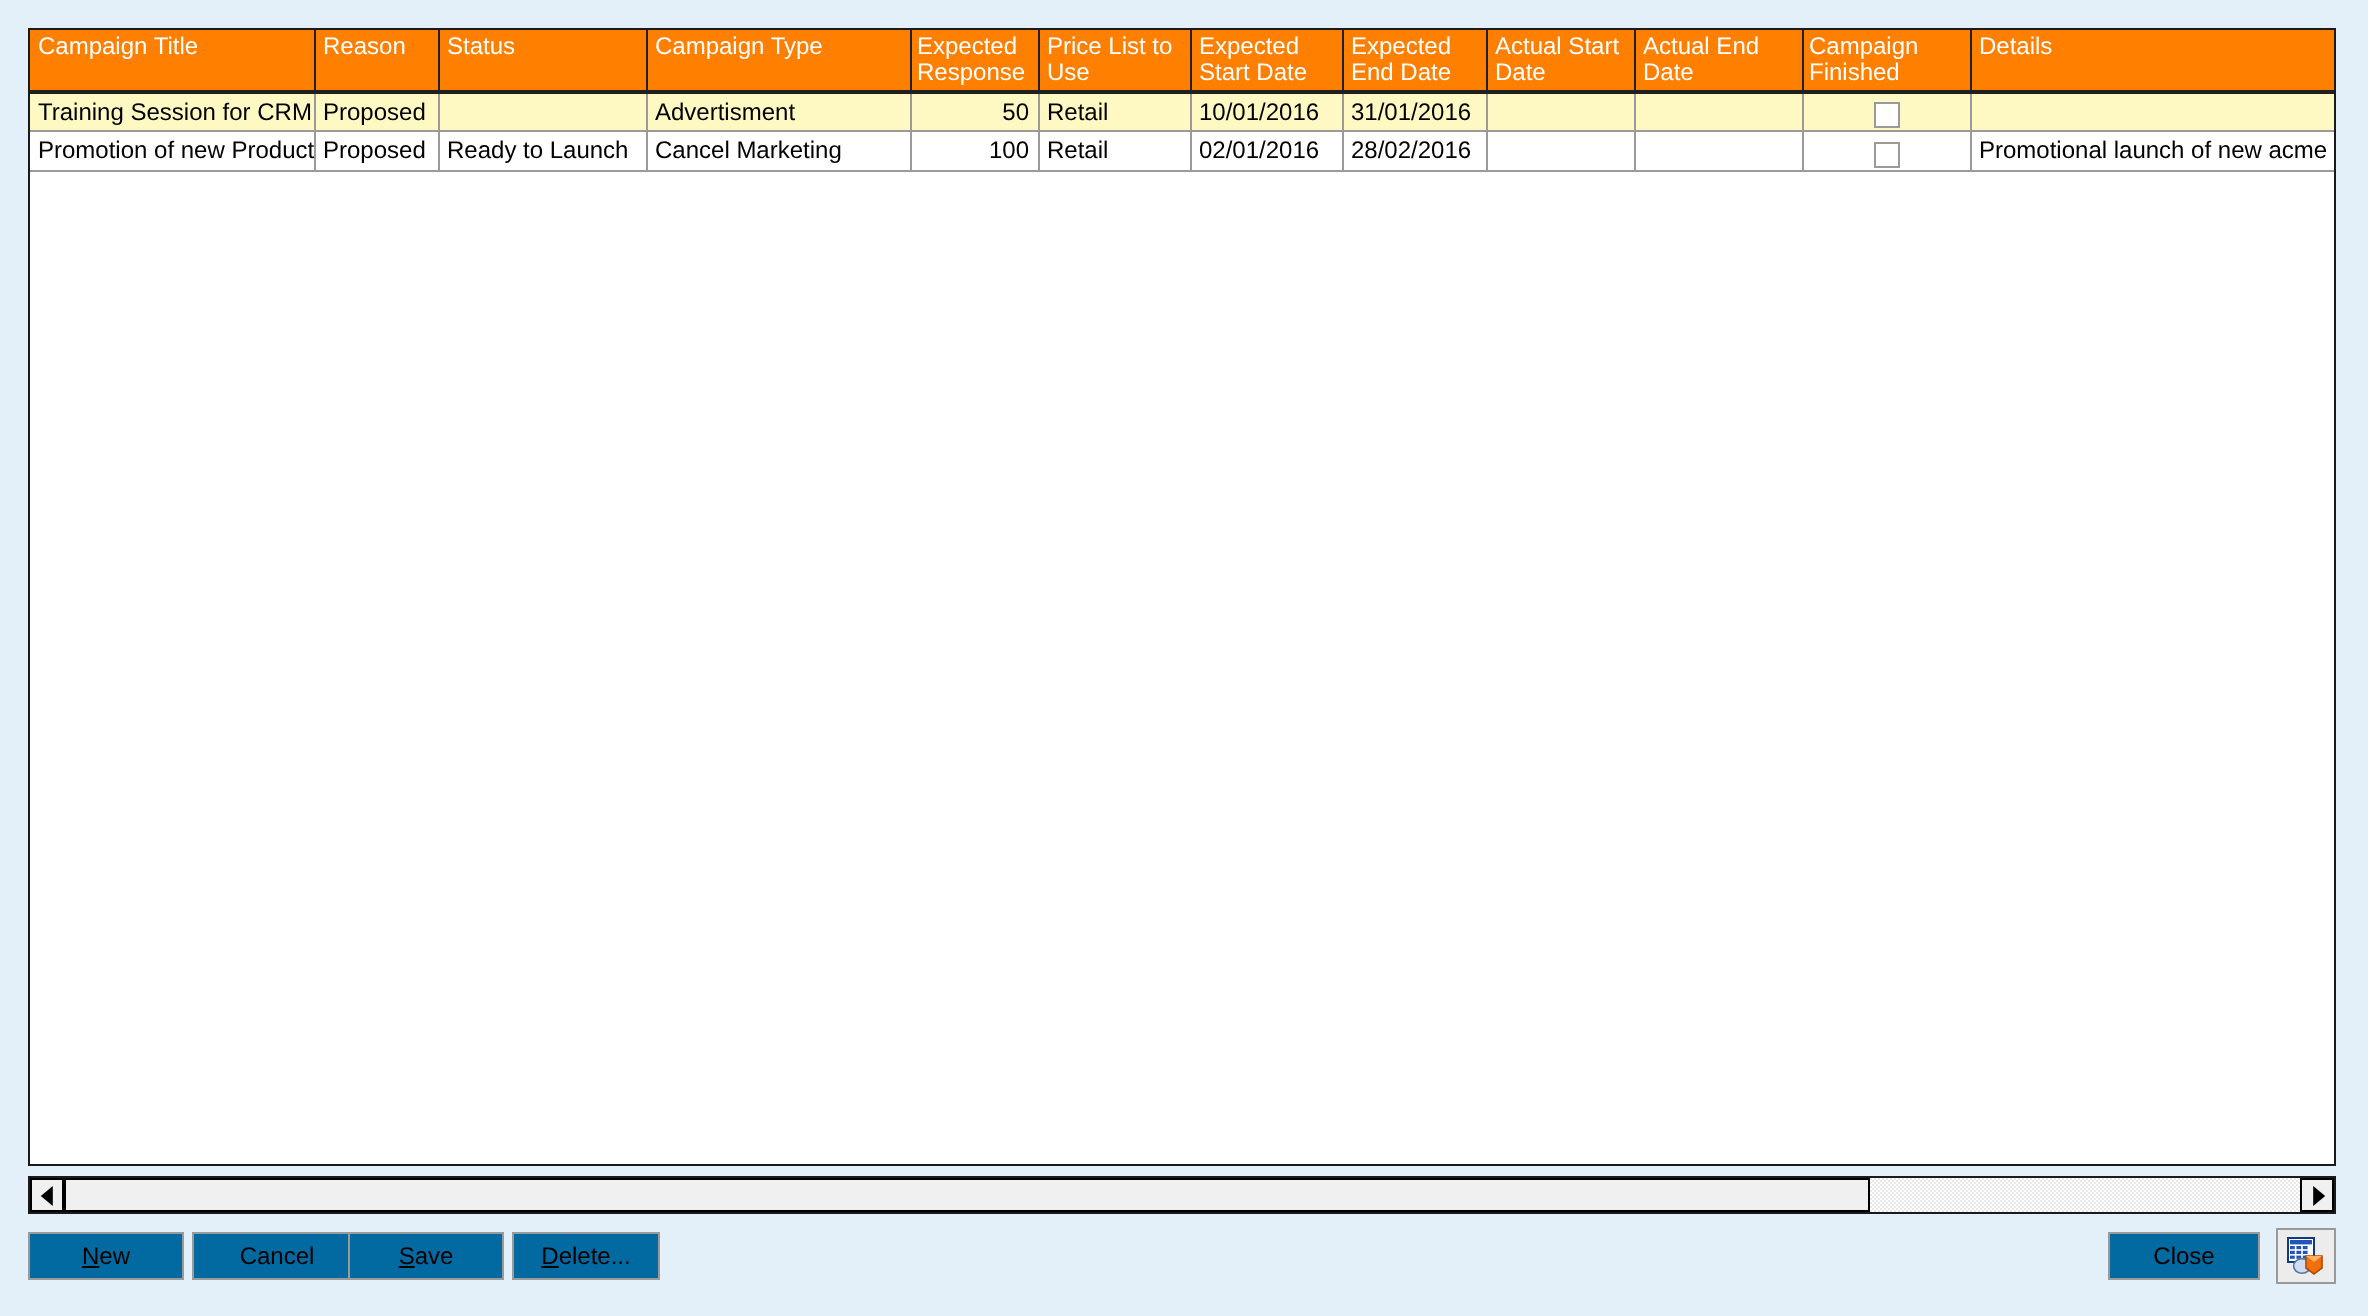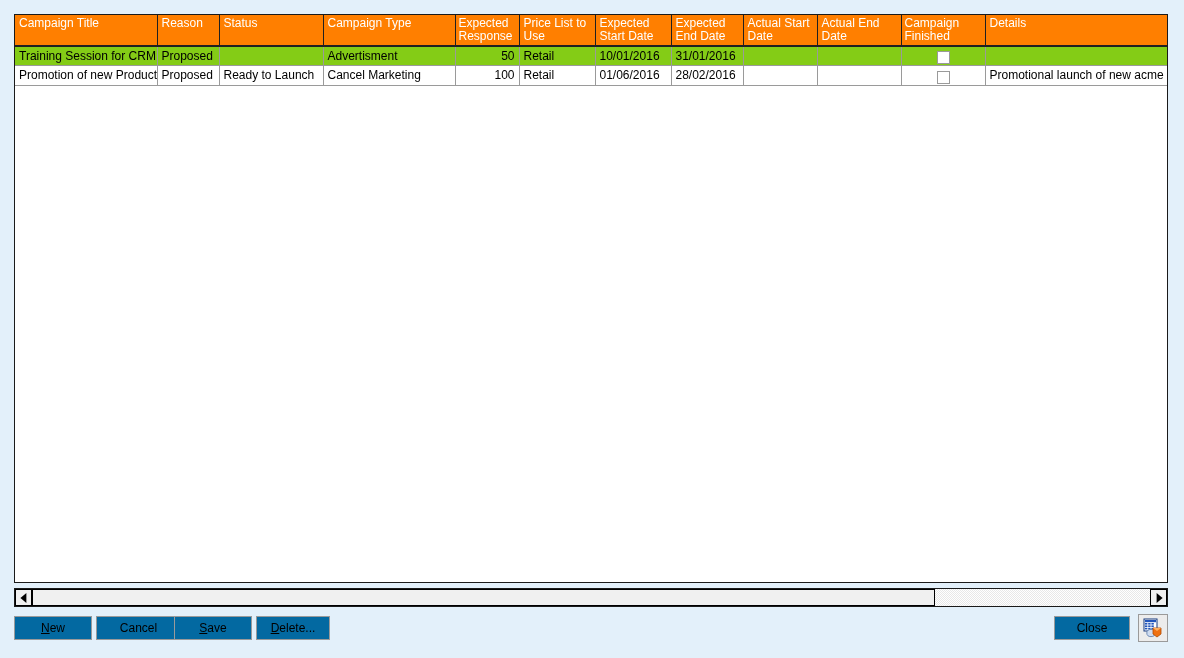--- a/index.html
+++ b/index.html
@@ -67,21 +67,21 @@
     box-sizing: border-box;
     border-right: 1px solid #9a9a9a;
     border-bottom: 1px solid #9a9a9a;
     white-space: nowrap;
     overflow: hidden;
     text-overflow: clip;
     vertical-align: middle;
     line-height: 16px;
   }
   table.grid tbody td:last-child { border-right: none; }
-  table.grid tbody tr.alt td { background: #84cc16; }
+  table.grid tbody tr.alt td { background: #fef9c3; }
   table.grid tbody tr.norm td { background: #ffffff; }
   td.num { text-align: right; padding-right: 8px; margin-top: 19px; }
   td.chk { text-align: center; padding: 0; }
 
   .checkbox {
     display: inline-block;
     width: 11px;
     height: 11px;
     border: 1px solid #9a9a9a;
     background: #ffffff;
@@ -250,21 +250,21 @@
           <td class="chk"><span class="checkbox"></span></td>
           <td></td>
         </tr>
         <tr class="norm">
           <td>Promotion of new Product</td>
           <td>Proposed</td>
           <td>Ready to Launch</td>
           <td>Cancel Marketing</td>
           <td class="num">100</td>
           <td>Retail</td>
-          <td>01/06/2016</td>
+          <td>02/01/2016</td>
           <td>28/02/2016</td>
           <td></td>
           <td></td>
           <td class="chk"><span class="checkbox"></span></td>
           <td>Promotional launch of new acme</td>
         </tr>
       </tbody>
   </table>
   <div id="grid-filler" style="height:500px;"></div>
 </div>

